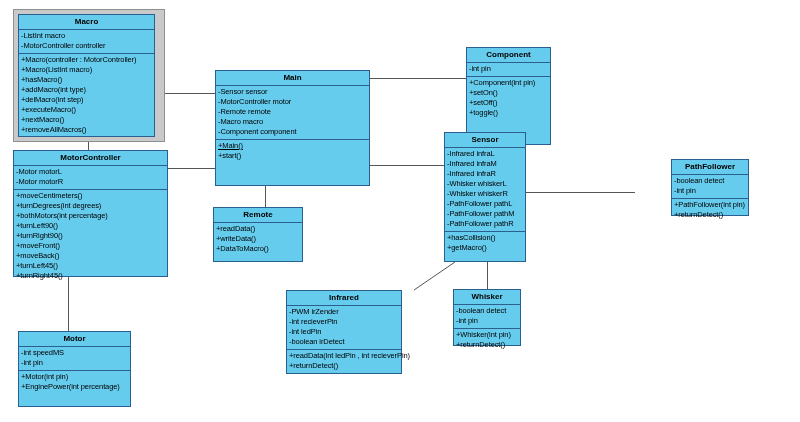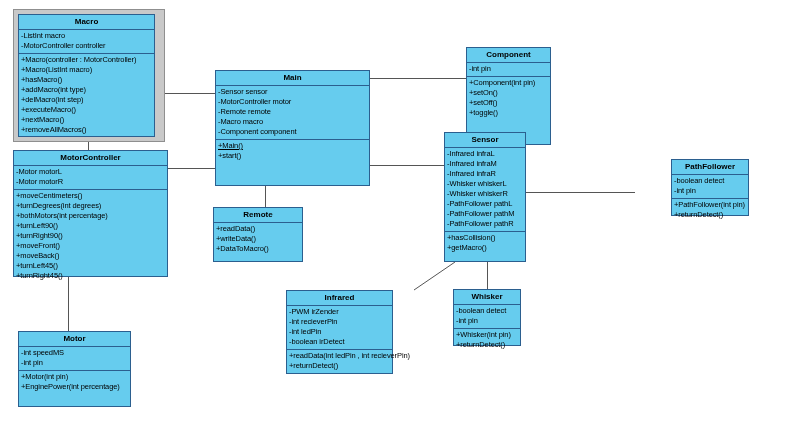--- a/index.html
+++ b/index.html
@@ -209,21 +209,21 @@
     <div class="compartment attrs">
       <div class="member">-boolean detect</div>
       <div class="member">-int pin</div>
     </div>
     <div class="compartment methods">
       <div class="member">+PathFollower(int pin)</div>
       <div class="member">+returnDetect()</div>
     </div>
   </div>
 
-  <div class="uml-class" style="left:286px; top:290px; width:107px; height:84px;">
+  <div class="uml-class" style="left:286px; top:290px; width:116px; height:84px;">
     <div class="cls-name">Infrared</div>
     <div class="compartment attrs">
       <div class="member">-PWM irZender</div>
       <div class="member">-int recieverPin</div>
       <div class="member">-int ledPin</div>
       <div class="member">-boolean irDetect</div>
     </div>
     <div class="compartment methods">
       <div class="member">+readData(int ledPin , int recieverPin)</div>
       <div class="member">+returnDetect()</div>

